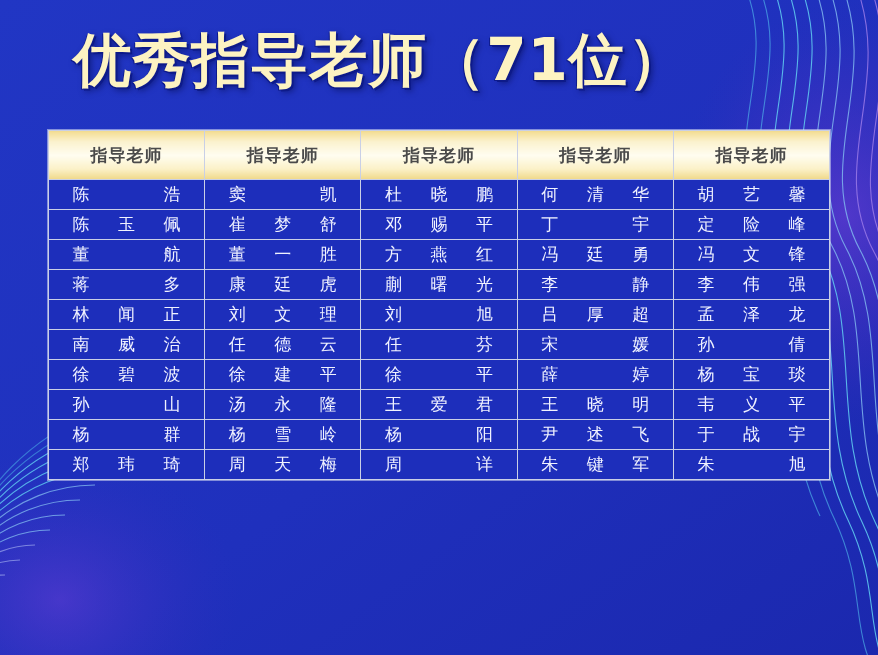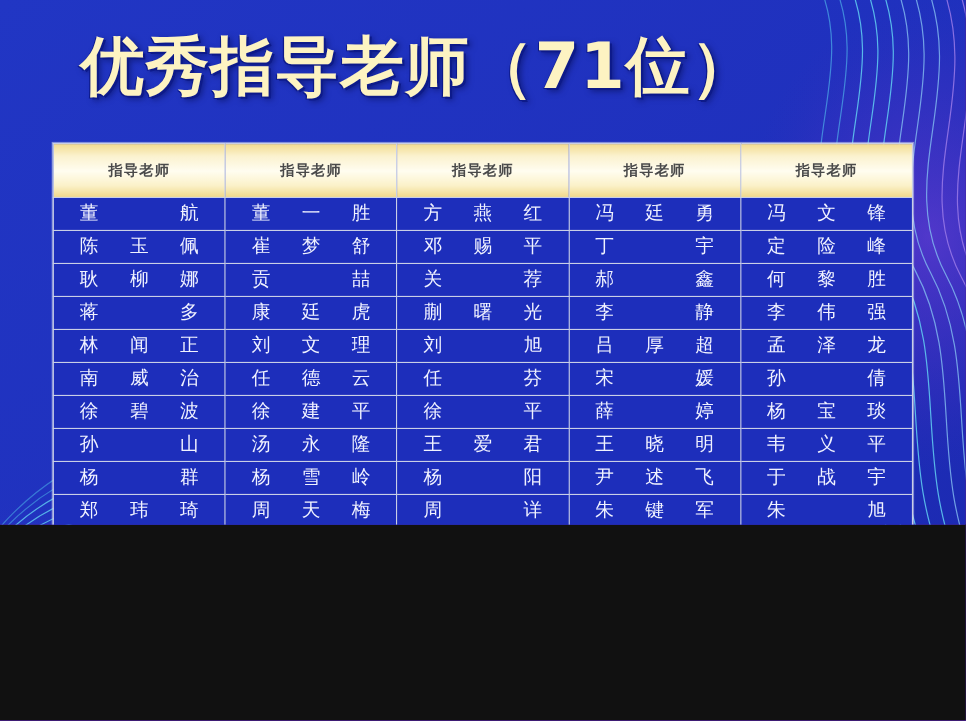--- a/index.html
+++ b/index.html
@@ -3,23 +3,23 @@
 <meta charset="utf-8">
 <style>
   html, body {
     margin: 0;
     padding: 0;
     background: #111;
   }
   #stage {
     position: relative;
     width: 878px;
-    height: 477px;
+    height: 655px;
     overflow: hidden;
-    background: #6d28d9;
+    background: #14532d;
     font-family: "Liberation Sans", "DejaVu Sans", sans-serif;
   }
 
   
   #bg-deco {
     position: absolute;
     inset: 0;
     width: 878px;
     height: 655px;
     pointer-events: none;
@@ -66,21 +66,21 @@
     border: 1px solid #c9cfe6;
     text-align: center;
     padding: 0;
   }
   table.roster th {
     height: 48px;
     background: linear-gradient(to bottom,
         #f3dd93 0%, #fbf2cf 22%, #fffdf0 50%, #fbf1c8 78%, #f0d889 100%);
     color: #4a4a4a;
     font-family: "DejaVu Sans", "Liberation Sans", sans-serif;
-    font-size: 13px;
+    font-size: 17px;
     font-weight: bold;
     letter-spacing: 1px;
   }
   table.roster td {
     height: 29px;
     background: #1d2ebb;
     color: #f0f2ff;
     font-family: "DejaVu Sans", "Liberation Sans", sans-serif;
     font-size: 17px;
     font-weight: normal;
@@ -188,41 +188,41 @@
         <tr>
           <th>指导老师</th>
           <th>指导老师</th>
           <th>指导老师</th>
           <th>指导老师</th>
           <th>指导老师</th>
         </tr>
       </thead>
       <tbody id="roster-body">
           <tr>
+            <td><span class="nm">陈浩</span></td>
+            <td><span class="nm">窦凯</span></td>
+            <td><span class="nm">杜晓鹏</span></td>
+            <td><span class="nm">何清华</span></td>
+            <td><span class="nm">胡艺馨</span></td>
+          </tr>
+          <tr>
+            <td><span class="nm">陈玉佩</span></td>
+            <td><span class="nm">崔梦舒</span></td>
+            <td><span class="nm">邓赐平</span></td>
+            <td><span class="nm">丁宇</span></td>
+            <td><span class="nm">定险峰</span></td>
+          </tr>
+          <tr>
             <td><span class="nm">董航</span></td>
             <td><span class="nm">董一胜</span></td>
             <td><span class="nm">方燕红</span></td>
             <td><span class="nm">冯廷勇</span></td>
             <td><span class="nm">冯文锋</span></td>
           </tr>
           <tr>
-            <td><span class="nm">陈玉佩</span></td>
-            <td><span class="nm">崔梦舒</span></td>
-            <td><span class="nm">邓赐平</span></td>
-            <td><span class="nm">丁宇</span></td>
-            <td><span class="nm">定险峰</span></td>
-          </tr>
-          <tr>
-            <td><span class="nm">耿柳娜</span></td>
-            <td><span class="nm">贡喆</span></td>
-            <td><span class="nm">关荐</span></td>
-            <td><span class="nm">郝鑫</span></td>
-            <td><span class="nm">何黎胜</span></td>
-          </tr>
-          <tr>
             <td><span class="nm">蒋多</span></td>
             <td><span class="nm">康廷虎</span></td>
             <td><span class="nm">蒯曙光</span></td>
             <td><span class="nm">李静</span></td>
             <td><span class="nm">李伟强</span></td>
           </tr>
           <tr>
             <td><span class="nm">林闻正</span></td>
             <td><span class="nm">刘文理</span></td>
             <td><span class="nm">刘旭</span></td>

